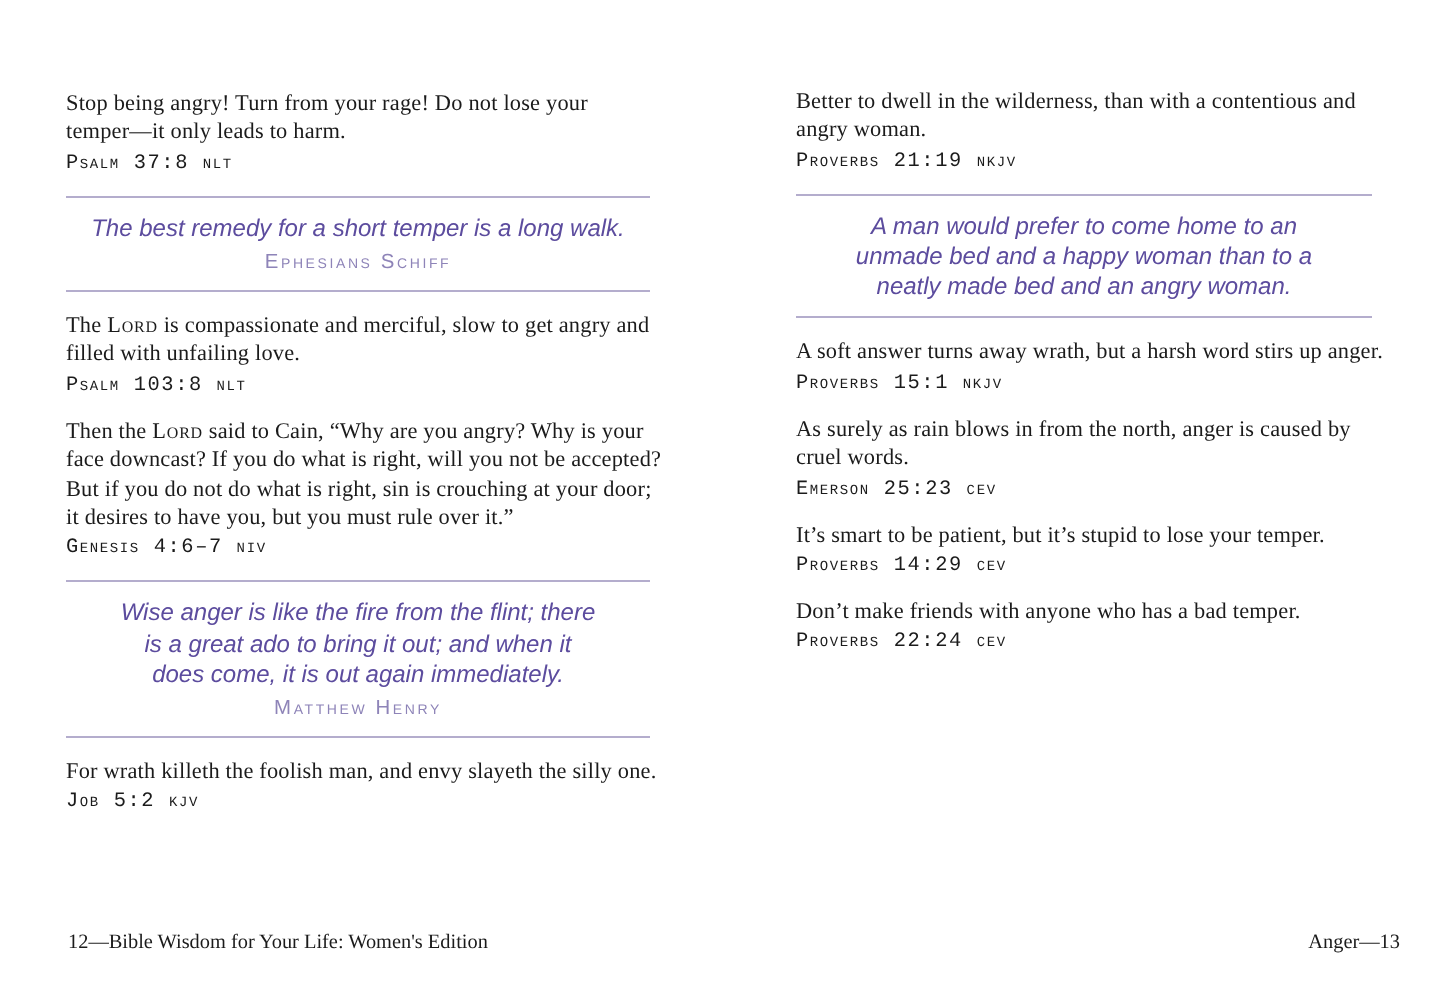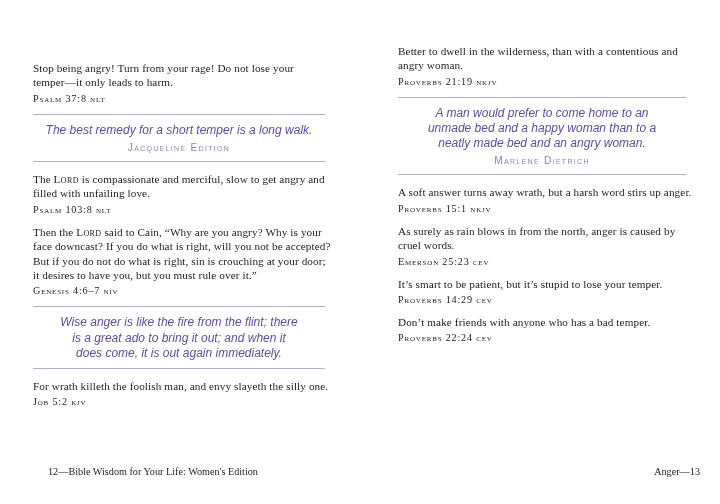--- a/index.html
+++ b/index.html
@@ -13,38 +13,39 @@
   body{
     width:720px;height:504px;
     background:var(--background);
     position:relative;
     overflow:hidden;
     font-family:"Liberation Serif", serif;
     color:var(--body-text);
   }
   .spread{position:absolute;inset:0;}
   .page{position:absolute;}
-  .page-left{left:33px;top:61px;width:292px;}
+  .page-left{left:33px;top:45px;width:292px;}
   .page-right{left:398px;top:44px;width:288px;}
 
   .verse-block{margin-bottom:9px;}
   .verse-text{
     margin:0;
     font-size:11.2px;
     line-height:14.4px;
     white-space:pre-line;
     width:322px;
     letter-spacing:0.1px;
   }
   .verse-reference{
     margin-top:2px;
     font-size:10.2px;
     line-height:13px;
     font-variant:small-caps;
     letter-spacing:0.8px;
+    font-family:Liberation Mono, monospace;
   }
   .divine{font-variant:small-caps;letter-spacing:0.4px;}
 
   .quote-block{
     border-top:1px solid var(--divider);
     border-bottom:1px solid var(--divider);
     margin:3px 0 10px 0;
     padding:8px 4px 7px 4px;
     text-align:center;
   }
@@ -67,73 +68,73 @@
     color:var(--attribution);
   }
 
   .footer{
     position:absolute;
     top:466px;
     font-size:10.2px;
     line-height:12px;
     color:var(--body-text);
   }
-  .footer-left{left:48px;text-align:right;}
+  .footer-left{left:34px;text-align:right;}
   .footer-right{right:20px;text-align:left;}
 </style>
 </head>
 <body>
 
 <div class="spread">
   <section class="page page-left">
     <div class="entries">
         <div class="verse-block">
           <p class="verse-text">Stop being angry! Turn from your rage! Do not lose your
 temper—it only leads to harm.</p>
           <div class="verse-reference">Psalm 37:8 nlt</div>
         </div>
         <div class="quote-block">
           <p class="quote-text">The best remedy for a short temper is a long walk.</p>
-          <div class="quote-attribution">Jacqueline Edition</div>
+          <div class="quote-attribution">Ephesians Schiff</div>
         </div>
         <div class="verse-block">
           <p class="verse-text">The <span class="divine">Lord</span> is compassionate and merciful, slow to get angry and
 filled with unfailing love.</p>
           <div class="verse-reference">Psalm 103:8 nlt</div>
         </div>
         <div class="verse-block">
           <p class="verse-text">Then the <span class="divine">Lord</span> said to Cain, “Why are you angry? Why is your
 face downcast? If you do what is right, will you not be accepted?
 But if you do not do what is right, sin is crouching at your door;
 it desires to have you, but you must rule over it.”</p>
           <div class="verse-reference">Genesis 4:6–7 niv</div>
         </div>
         <div class="quote-block">
           <p class="quote-text">Wise anger is like the fire from the flint; there
 is a great ado to bring it out; and when it
 does come, it is out again immediately.</p>
+          <div class="quote-attribution">Matthew Henry</div>
         </div>
         <div class="verse-block">
           <p class="verse-text">For wrath killeth the foolish man, and envy slayeth the silly one.</p>
           <div class="verse-reference">Job 5:2 kjv</div>
         </div>
       </div>
   </section>
   <section class="page page-right">
     <div class="entries">
         <div class="verse-block">
           <p class="verse-text">Better to dwell in the wilderness, than with a contentious and
 angry woman.</p>
           <div class="verse-reference">Proverbs 21:19 nkjv</div>
         </div>
         <div class="quote-block">
           <p class="quote-text">A man would prefer to come home to an
 unmade bed and a happy woman than to a
 neatly made bed and an angry woman.</p>
-          <div class="quote-attribution">Marlene Dietrich</div>
         </div>
         <div class="verse-block">
           <p class="verse-text">A soft answer turns away wrath, but a harsh word stirs up anger.</p>
           <div class="verse-reference">Proverbs 15:1 nkjv</div>
         </div>
         <div class="verse-block">
           <p class="verse-text">As surely as rain blows in from the north, anger is caused by
 cruel words.</p>
           <div class="verse-reference">Emerson 25:23 cev</div>
         </div>

